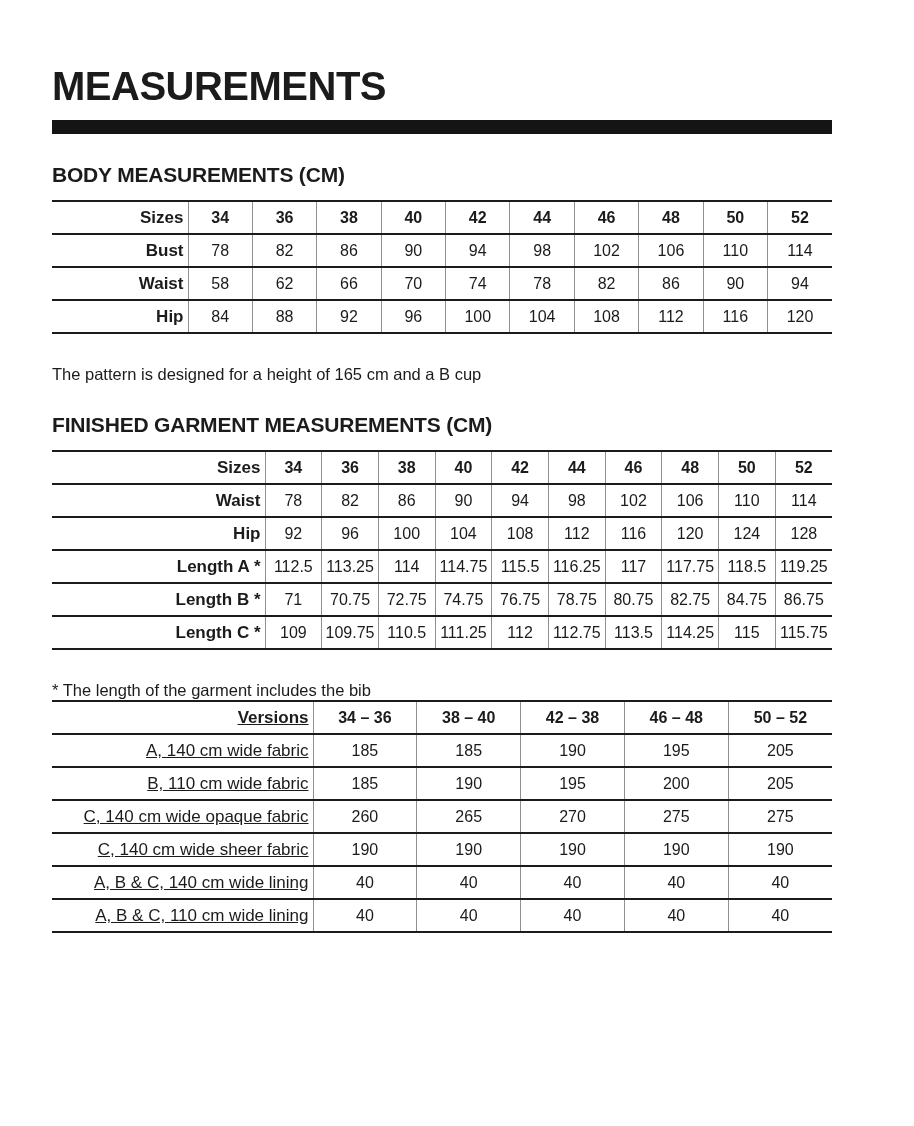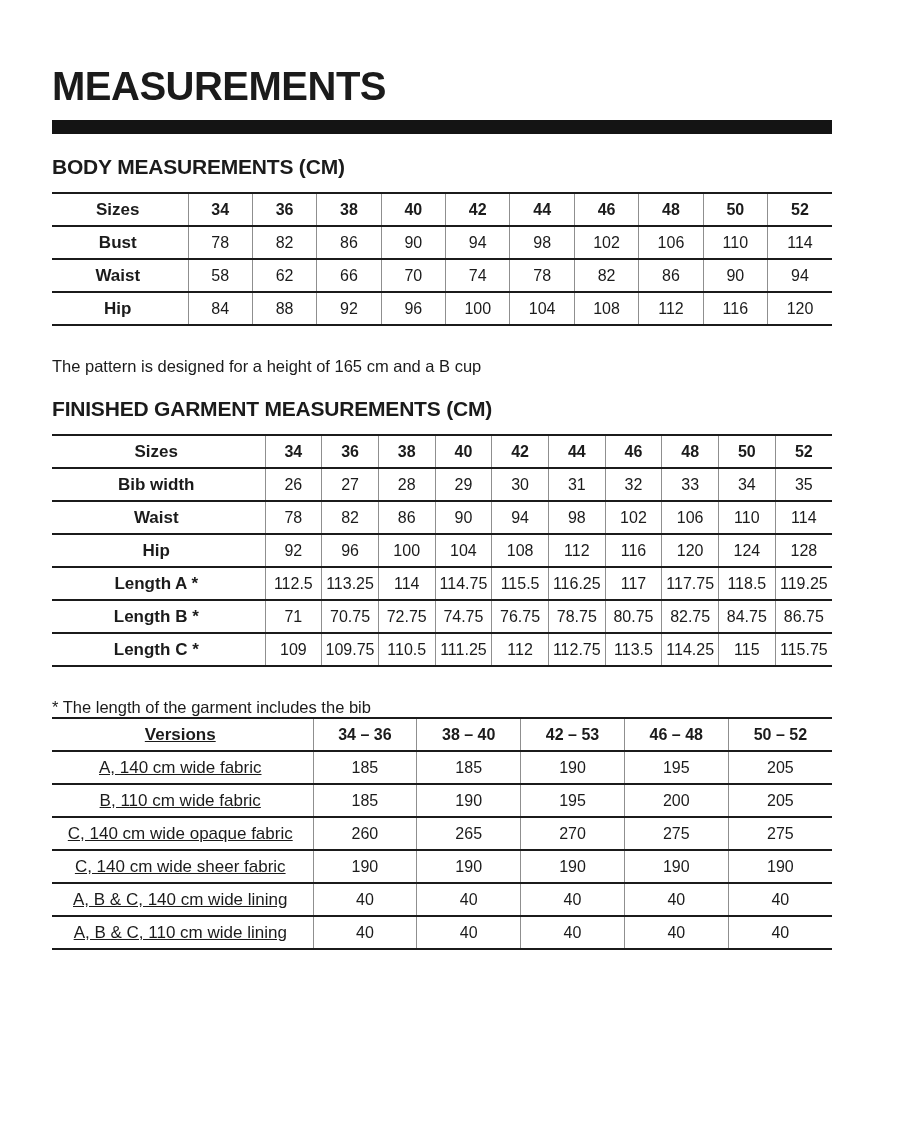--- a/index.html
+++ b/index.html
@@ -13,36 +13,36 @@
   .page { width: 914px; height: 1126px; padding: 66px 82px 8px 52px; }
 
   .page-title {
     font-size: 40px; font-weight: bold; letter-spacing: -0.5px;
     line-height: 1; color: #1b1b1b;
   }
   .title-rule { height: 14px; background: #141414; margin-top: 14px; }
 
   .section-heading {
     font-size: 21px; font-weight: bold; letter-spacing: -0.2px;
-    margin-top: 21px; margin-bottom: 13px; color: #1b1b1b;
+    margin-top: 29px; margin-bottom: 13px; color: #1b1b1b;
   }
 
   table.meas-table {
     width: 100%; border-collapse: collapse; table-layout: fixed;
   }
   .meas-table th, .meas-table td {
     border-top: 2.5px solid #1b1b1b;
     border-bottom: 2.5px solid #1b1b1b;
     padding: 5px 4px;
     line-height: 21px;
     vertical-align: middle;
     font-size: 16px;
   }
   .meas-table .label-cell {
-    text-align: center; font-weight: bold; font-size: 17px; padding-left: 0;
+    text-align: right; font-weight: bold; font-size: 17px; padding-left: 0;
   }
   .meas-table.plain-labels tbody .label-cell { font-weight: normal; }
   .meas-table .num-cell {
     text-align: center; border-left: 1px solid #8f8f8f; font-weight: normal;
   }
   .meas-table thead .num-cell { font-weight: bold; }
 
   .t-body .label-cell    { width: 136px; }
   .t-garment .label-cell { width: 213px; }
   .t-garment th.num-cell, .t-garment td.num-cell { padding-left: 1px; padding-right: 1px; }
@@ -131,33 +131,20 @@
           <th class="num-cell">42</th>
           <th class="num-cell">44</th>
           <th class="num-cell">46</th>
           <th class="num-cell">48</th>
           <th class="num-cell">50</th>
           <th class="num-cell">52</th>
         </tr>
       </thead>
       <tbody>
         <tr>
-          <th class="label-cell">Bib width</th>
-          <td class="num-cell">26</td>
-          <td class="num-cell">27</td>
-          <td class="num-cell">28</td>
-          <td class="num-cell">29</td>
-          <td class="num-cell">30</td>
-          <td class="num-cell">31</td>
-          <td class="num-cell">32</td>
-          <td class="num-cell">33</td>
-          <td class="num-cell">34</td>
-          <td class="num-cell">35</td>
-        </tr>
-        <tr>
           <th class="label-cell">Waist</th>
           <td class="num-cell">78</td>
           <td class="num-cell">82</td>
           <td class="num-cell">86</td>
           <td class="num-cell">90</td>
           <td class="num-cell">94</td>
           <td class="num-cell">98</td>
           <td class="num-cell">102</td>
           <td class="num-cell">106</td>
           <td class="num-cell">110</td>
@@ -218,21 +205,21 @@
       </tbody>
     </table>
   <p class="note-text">* The length of the garment includes the bib</p>
 
   <table class="meas-table t-fabric plain-labels">
       <thead>
         <tr>
           <th class="label-cell">Versions</th>
           <th class="num-cell">34 – 36</th>
           <th class="num-cell">38 – 40</th>
-          <th class="num-cell">42 – 53</th>
+          <th class="num-cell">42 – 38</th>
           <th class="num-cell">46 – 48</th>
           <th class="num-cell">50 – 52</th>
         </tr>
       </thead>
       <tbody>
         <tr>
           <th class="label-cell">A, 140 cm wide fabric</th>
           <td class="num-cell">185</td>
           <td class="num-cell">185</td>
           <td class="num-cell">190</td>

